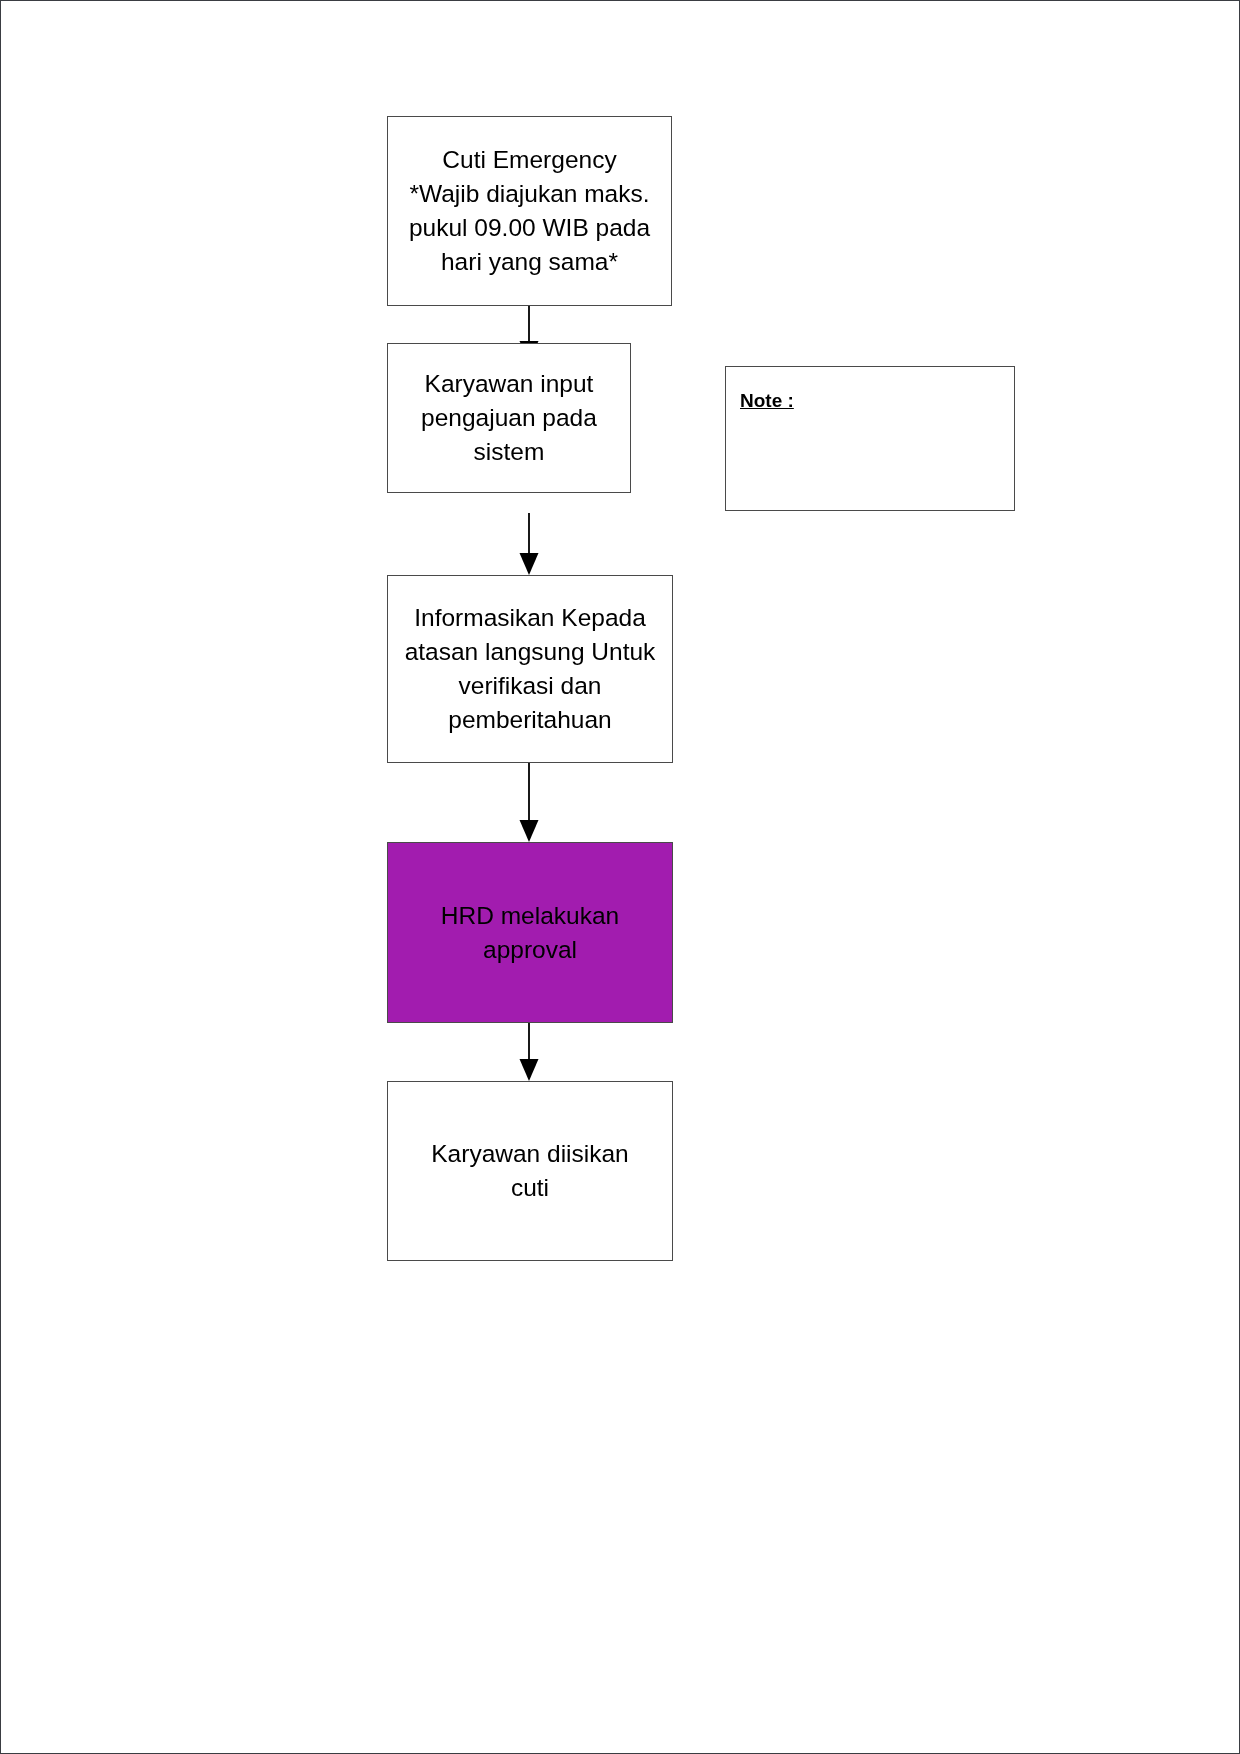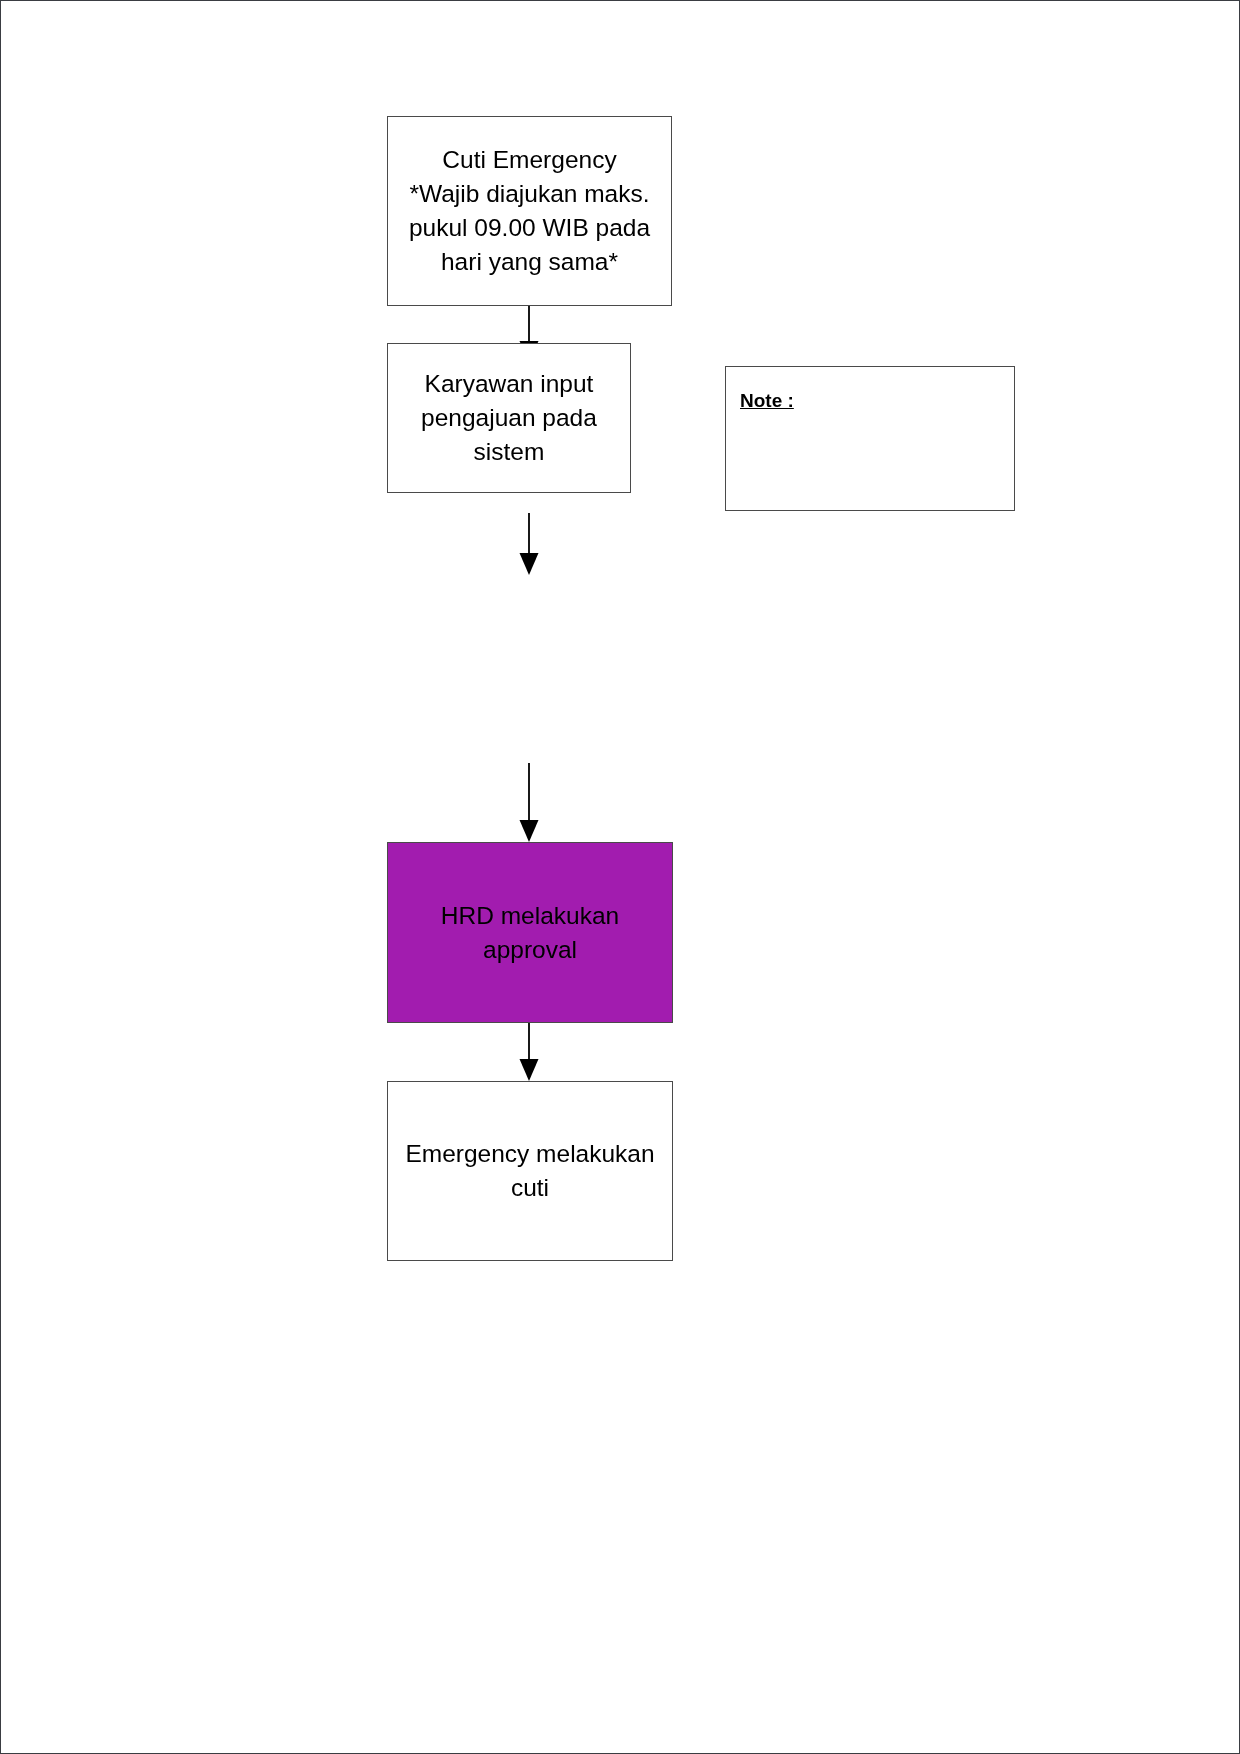--- a/index.html
+++ b/index.html
@@ -84,38 +84,42 @@
   <div class="node" id="node-1" style="left: 386px; top: 342px; width: 244px; height: 150px; border-color: rgb(74, 74, 74); background: rgb(255, 255, 255); color: rgb(0, 0, 0);">Karyawan input
 pengajuan pada sistem</div>
 
   <div class="connector" id="conn-1" style="left: 515px; top: 512px; width: 26px; height: 62px;">
       <svg width="26" height="62" viewBox="0 0 26 62">
         <line x1="13" y1="0" x2="13" y2="42" stroke="#000000" stroke-width="1.8"></line>
         <polygon points="3.5,40 22.5,40 13,62" fill="#000000"></polygon>
       </svg>
     </div>
 
+  <div class="node" id="node-2" style="left: 386px; top: 574px; width: 286px; height: 188px; border-color: rgb(74, 74, 74); background: rgb(255, 255, 255); color: rgb(0, 0, 0);">Informasikan Kepada
+atasan langsung Untuk
+verifikasi dan
+pemberitahuan</div>
 
   <div class="connector" id="conn-2" style="left: 515px; top: 762px; width: 26px; height: 79px;">
       <svg width="26" height="79" viewBox="0 0 26 79">
         <line x1="13" y1="0" x2="13" y2="59" stroke="#000000" stroke-width="1.8"></line>
         <polygon points="3.5,57 22.5,57 13,79" fill="#000000"></polygon>
       </svg>
     </div>
 
   <div class="node" id="node-3" style="left: 386px; top: 841px; width: 286px; height: 181px; border-color: rgb(74, 74, 74); background: #a21caf; color: rgb(0, 0, 0);">HRD melakukan
 approval</div>
 
   <div class="connector" id="conn-3" style="left: 515px; top: 1022px; width: 26px; height: 58px;">
       <svg width="26" height="58" viewBox="0 0 26 58">
         <line x1="13" y1="0" x2="13" y2="38" stroke="#000000" stroke-width="1.8"></line>
         <polygon points="3.5,36 22.5,36 13,58" fill="#000000"></polygon>
       </svg>
     </div>
 
-  <div class="node" id="node-4" style="left: 386px; top: 1080px; width: 286px; height: 180px; border-color: rgb(74, 74, 74); background: rgb(255, 255, 255); color: rgb(0, 0, 0);">Emergency melakukan
+  <div class="node" id="node-4" style="left: 386px; top: 1080px; width: 286px; height: 180px; border-color: rgb(74, 74, 74); background: rgb(255, 255, 255); color: rgb(0, 0, 0);">Karyawan diisikan
 cuti</div>
 
   <div class="note-box" id="note-box" style="left: 724px; top: 365px; width: 290px; height: 145px; border-color: rgb(74, 74, 74);">
     <span class="note-title">Note :</span>
   </div>
 
 </div>
 
 </body></html>

